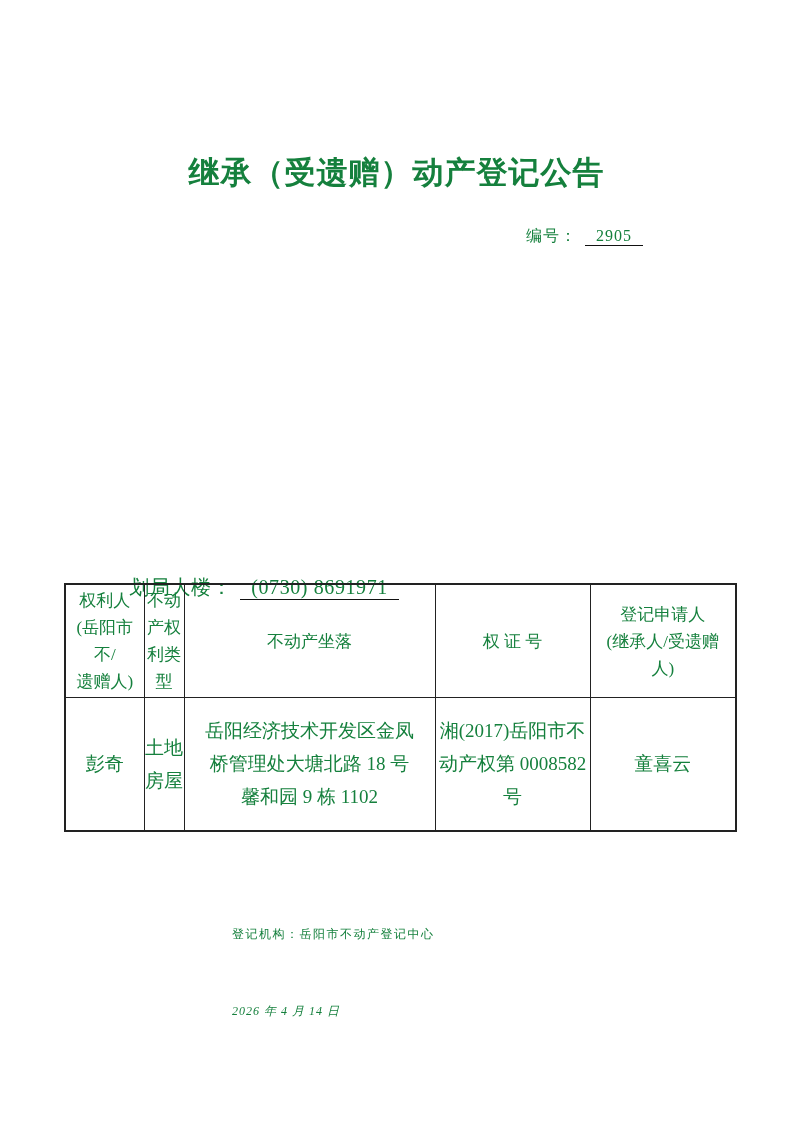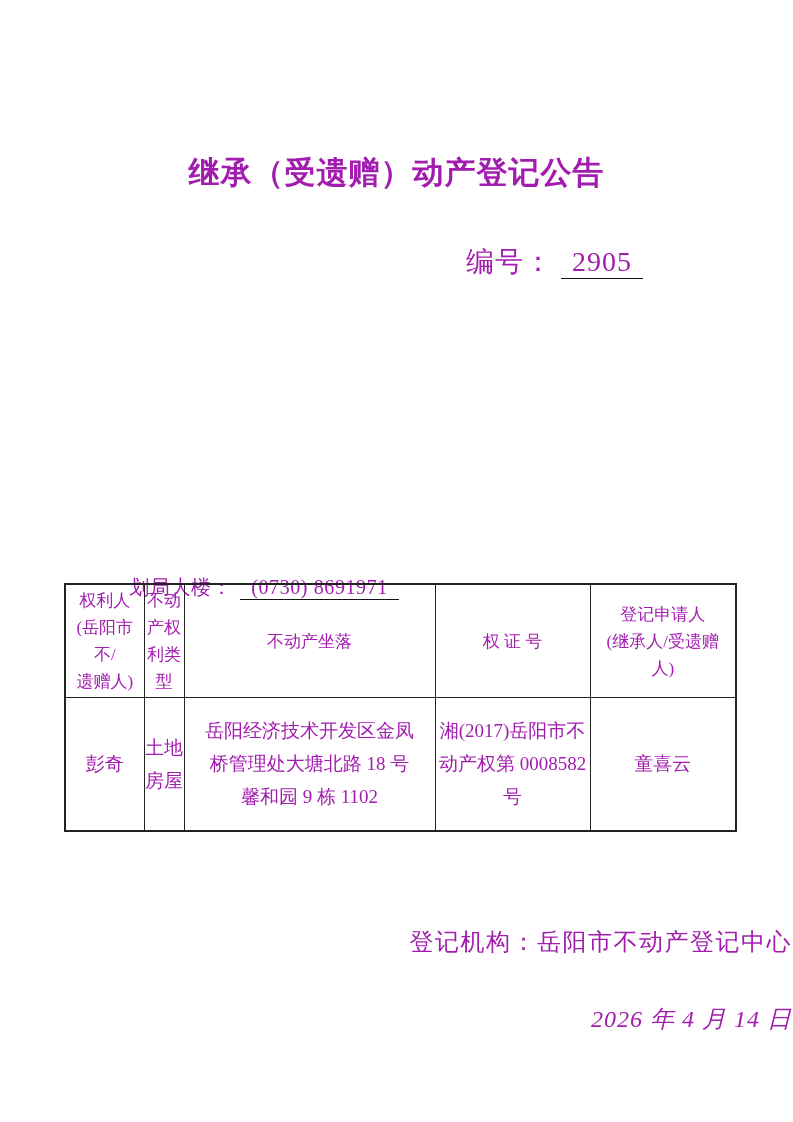--- a/index.html
+++ b/index.html
@@ -1,33 +1,33 @@
 <!DOCTYPE html>
 <html><head>
 <meta charset="utf-8">
 <style>
   html,body{margin:0;padding:0;background:#e9e9e9;}
   .page{
     position:relative;
     width:793px;height:1122px;
     margin:0 auto;
     background:#ffffff;
-    color:#a21caf;
+    color:#15803d;
     font-family:"Liberation Serif","DejaVu Serif",serif;
     overflow:hidden;
   }
   .doc-title{
     position:absolute;top:152px;left:0;width:100%;
     margin:0;text-align:center;
     font-family:"DejaVu Sans","Liberation Sans",sans-serif;
     font-weight:bold;font-size:31px;letter-spacing:1px;
   }
   .serial-line{
-    position:absolute;top:243px;right:150px;
-    font-size:28px;letter-spacing:1px;
+    position:absolute;top:226px;right:150px;
+    font-size:16px;letter-spacing:1px;
   }
   .underline-pad{
     border-bottom:1px solid #111;
     padding:0 11px 1px 11px;
     margin-left:8px;
   }
   .body-text{
     position:absolute;left:88px;width:632px;margin:0;
     font-size:20px;line-height:37px;letter-spacing:0.6px;
     white-space:pre-line;text-align:justify;
@@ -53,21 +53,21 @@
     padding:2px 0;
     white-space:pre-line;
     font-weight:normal;
   }
   .reg-table thead tr{height:107px;}
   .reg-table tbody tr{height:133px;}
   .reg-table th{font-size:17px;line-height:27px;}
   .reg-table td{line-height:33px;}
   .footer-block{
     position:absolute;left:232px;width:560px;
-    text-align:right;font-size:24px;
+    text-align:left;font-size:12px;
   }
   .footer-org{top:926px;letter-spacing:1.5px;}
   .footer-date{top:1003px;letter-spacing:1px;font-style:italic;}
 </style>
 </head>
 <body>
 
 <div class="page">
 
   <h1 class="doc-title">继承（受遗赠）动产登记公告</h1>

